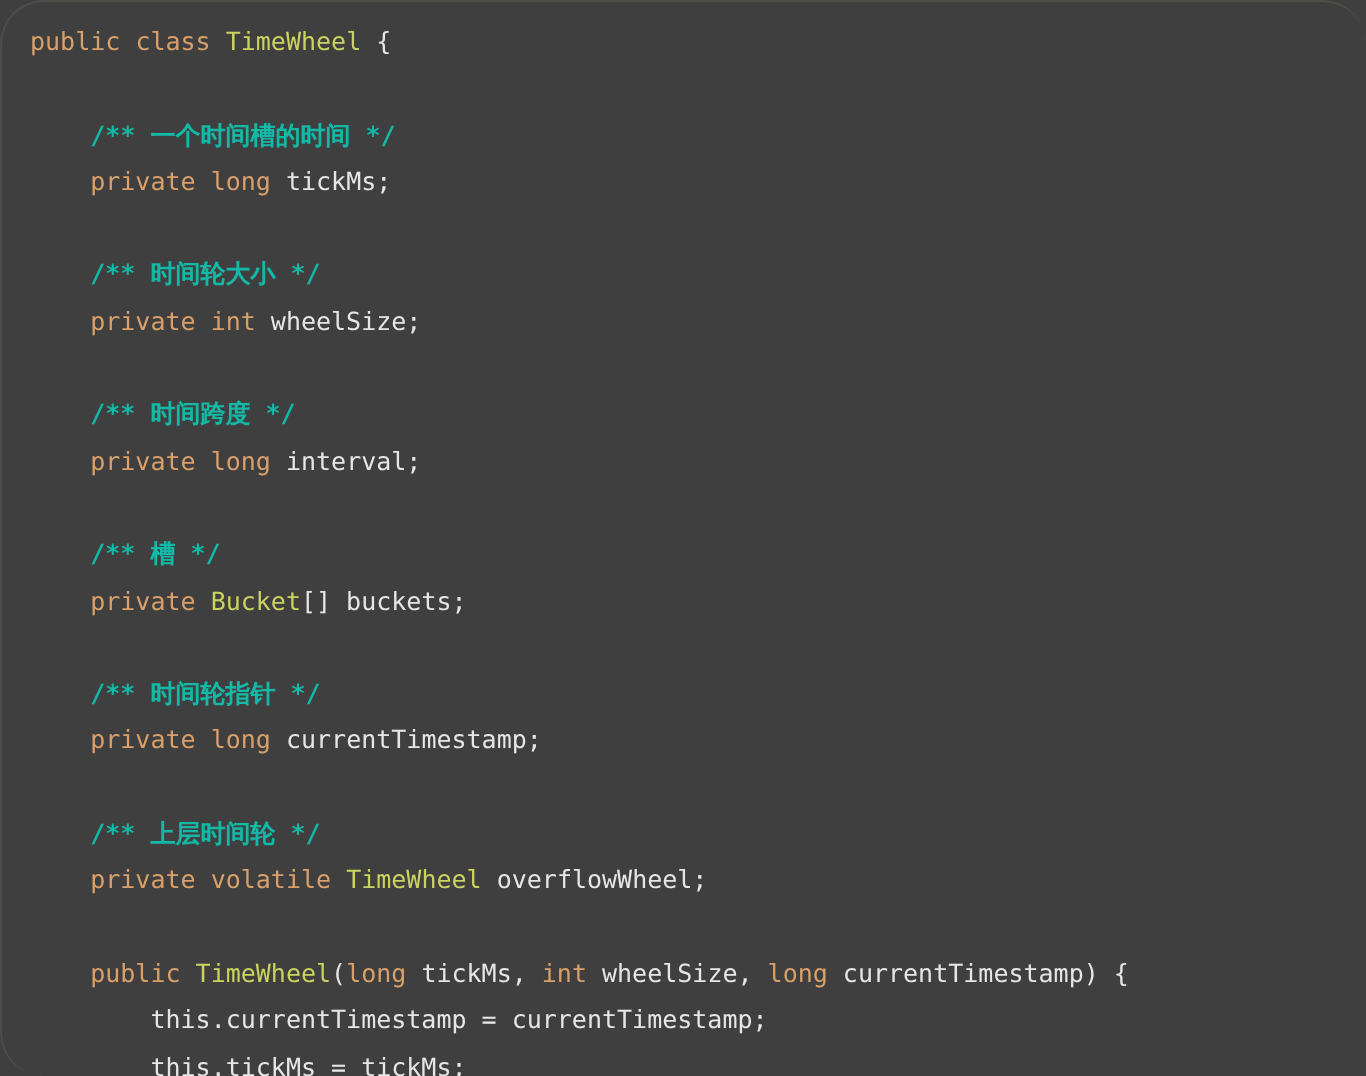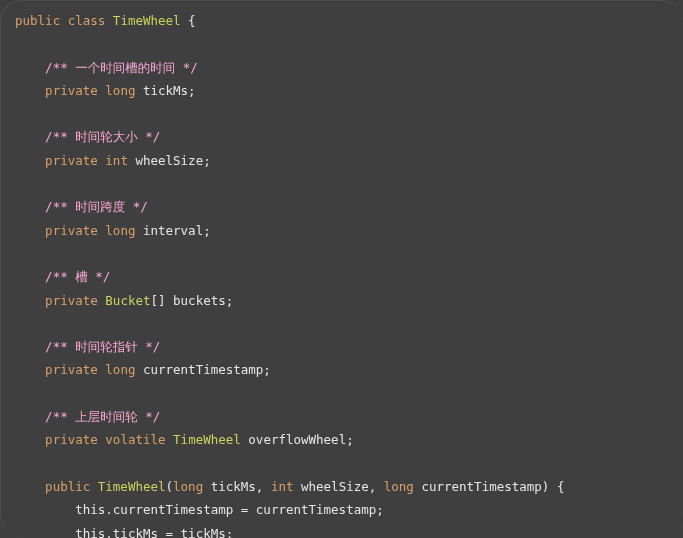--- a/index.html
+++ b/index.html
@@ -42,21 +42,21 @@
   .ln {
     display: block;
     height: 23.3px;
     white-space: pre;
   }
 
   
   .tk-kw      { color: #d9a06a; }  
   .tk-type    { color: #cbd35f; }  
   .tk-plain   { color: #e6e6e6; }  
-  .tk-comment { color: #f9a8d4; }   comments */
+  .tk-comment { color: #14b8a6; font-weight: bold; }   comments */
   .tk-num     { color: #7d93c4; }  
 </style>
 </head>
 <body>
 
 <div id="code-viewer">
   <pre id="code-block"><span class="ln"><span class="tk-kw">public</span><span class="tk-plain"> </span><span class="tk-kw">class</span><span class="tk-plain"> </span><span class="tk-type">TimeWheel</span><span class="tk-plain"> {</span></span><span class="ln">​</span><span class="ln"><span class="tk-plain">    </span><span class="tk-comment">/** 一个时间槽的时间 */</span></span><span class="ln"><span class="tk-plain">    </span><span class="tk-kw">private</span><span class="tk-plain"> </span><span class="tk-kw">long</span><span class="tk-plain"> tickMs;</span></span><span class="ln">​</span><span class="ln"><span class="tk-plain">    </span><span class="tk-comment">/** 时间轮大小 */</span></span><span class="ln"><span class="tk-plain">    </span><span class="tk-kw">private</span><span class="tk-plain"> </span><span class="tk-kw">int</span><span class="tk-plain"> wheelSize;</span></span><span class="ln">​</span><span class="ln"><span class="tk-plain">    </span><span class="tk-comment">/** 时间跨度 */</span></span><span class="ln"><span class="tk-plain">    </span><span class="tk-kw">private</span><span class="tk-plain"> </span><span class="tk-kw">long</span><span class="tk-plain"> interval;</span></span><span class="ln">​</span><span class="ln"><span class="tk-plain">    </span><span class="tk-comment">/** 槽 */</span></span><span class="ln"><span class="tk-plain">    </span><span class="tk-kw">private</span><span class="tk-plain"> </span><span class="tk-type">Bucket</span><span class="tk-plain">[] buckets;</span></span><span class="ln">​</span><span class="ln"><span class="tk-plain">    </span><span class="tk-comment">/** 时间轮指针 */</span></span><span class="ln"><span class="tk-plain">    </span><span class="tk-kw">private</span><span class="tk-plain"> </span><span class="tk-kw">long</span><span class="tk-plain"> currentTimestamp;</span></span><span class="ln">​</span><span class="ln"><span class="tk-plain">    </span><span class="tk-comment">/** 上层时间轮 */</span></span><span class="ln"><span class="tk-plain">    </span><span class="tk-kw">private</span><span class="tk-plain"> </span><span class="tk-kw">volatile</span><span class="tk-plain"> </span><span class="tk-type">TimeWheel</span><span class="tk-plain"> overflowWheel;</span></span><span class="ln">​</span><span class="ln"><span class="tk-plain">    </span><span class="tk-kw">public</span><span class="tk-plain"> </span><span class="tk-type">TimeWheel</span><span class="tk-plain">(</span><span class="tk-kw">long</span><span class="tk-plain"> tickMs, </span><span class="tk-kw">int</span><span class="tk-plain"> wheelSize, </span><span class="tk-kw">long</span><span class="tk-plain"> currentTimestamp) {</span></span><span class="ln"><span class="tk-plain">        </span><span class="tk-plain">this.currentTimestamp = currentTimestamp;</span></span><span class="ln"><span class="tk-plain">        </span><span class="tk-plain">this.tickMs = tickMs;</span></span></pre>
 </div>
 
 </body></html>

